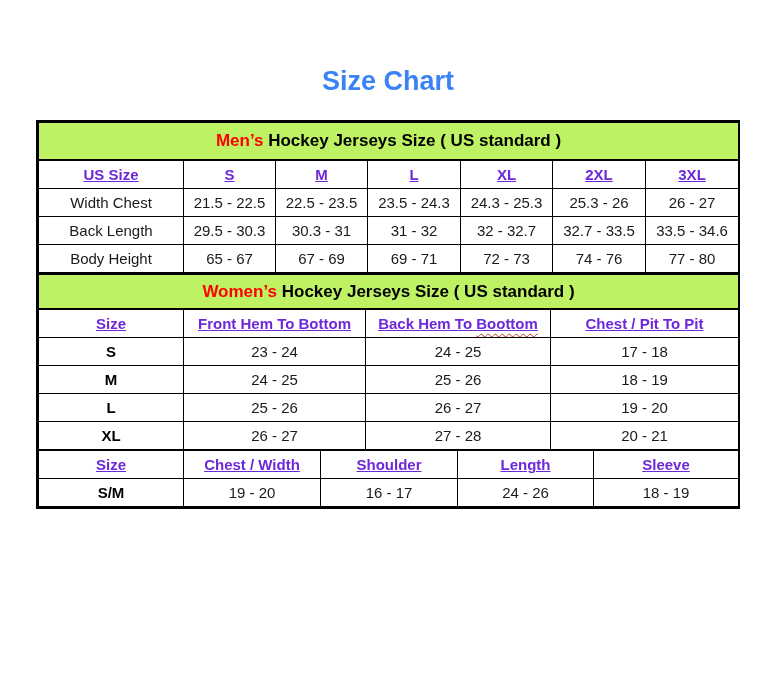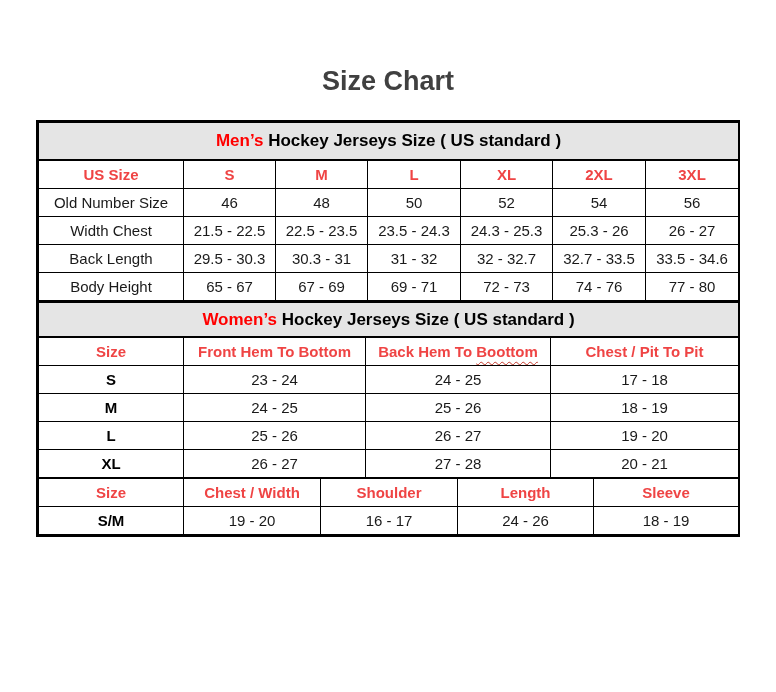--- a/index.html
+++ b/index.html
@@ -13,21 +13,21 @@
     overflow:hidden;
   }
   .page{position:absolute; inset:0;}
   .title{
     position:absolute;
     top:66px; left:0; width:776px;
     margin:0;
     text-align:center;
     font-size:27px;
     font-weight:bold;
-    color:#404040;
+    color:#3b82f6;
   }
   .chart{
     position:absolute;
     left:36px; top:120px;
     width:700px;
     border:2px solid #000;
   }
   table{
     border-collapse:collapse;
     table-layout:fixed;
@@ -38,31 +38,31 @@
     text-align:center;
     vertical-align:middle;
     padding:0 2px;
     font-size:15px;
     height:27px;
     color:#1a1a1a;
     overflow:hidden;
     white-space:nowrap;
   }
   tr.band td{
-    background:#e5e5e5;
+    background:#bef264;
     font-weight:bold;
     font-size:17px;
     color:#000;
     border-top:2px solid #000;
     border-bottom:2px solid #000;
   }
   .t-mens  tr.band td{height:36px; border-top-width:1px;}
   .t-womens tr.band td{height:33px;}
   .t-youth tr.band td{height:31px;}
-  tr.hdr th{font-weight:bold; color:#ef4444;}
+  tr.hdr th{font-weight:bold; color:#6d28d9;text-decoration:underline;}
   .red{color:#ff0000;}
   .t-womens td.rowlabel, .t-youth td.rowlabel{font-weight:bold; color:#000;}
   .wavy{
     text-decoration:underline wavy #c3392b;
     text-decoration-thickness:1px;
     text-underline-offset:4px;
   }
 </style>
 </head>
 <body>
@@ -89,29 +89,20 @@
       <tr class="hdr">
             <th><span>US Size</span></th>
             <th><span>S</span></th>
             <th><span>M</span></th>
             <th><span>L</span></th>
             <th><span>XL</span></th>
             <th><span>2XL</span></th>
             <th><span>3XL</span></th>
           </tr>
           <tr>
-            <td class="rowlabel">Old Number Size</td>
-            <td>46</td>
-            <td>48</td>
-            <td>50</td>
-            <td>52</td>
-            <td>54</td>
-            <td>56</td>
-          </tr>
-          <tr>
             <td class="rowlabel">Width Chest</td>
             <td>21.5 - 22.5</td>
             <td>22.5 - 23.5</td>
             <td>23.5 - 24.3</td>
             <td>24.3 - 25.3</td>
             <td>25.3 - 26</td>
             <td>26 - 27</td>
           </tr>
           <tr>
             <td class="rowlabel">Back Length</td>

